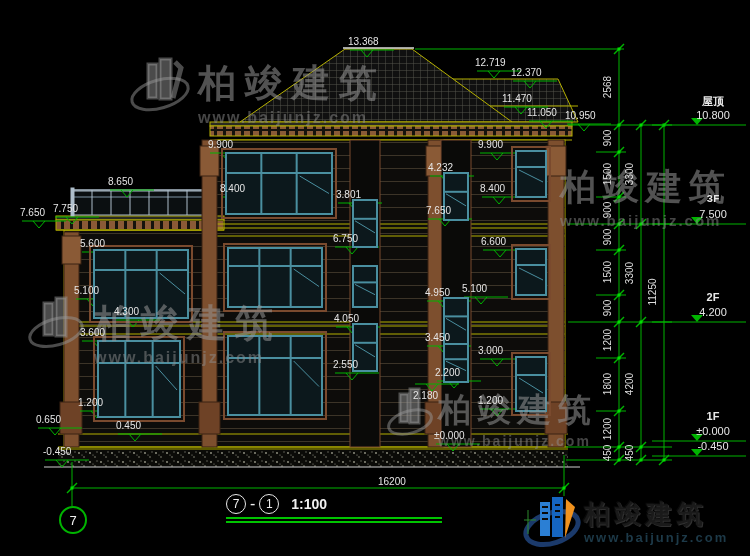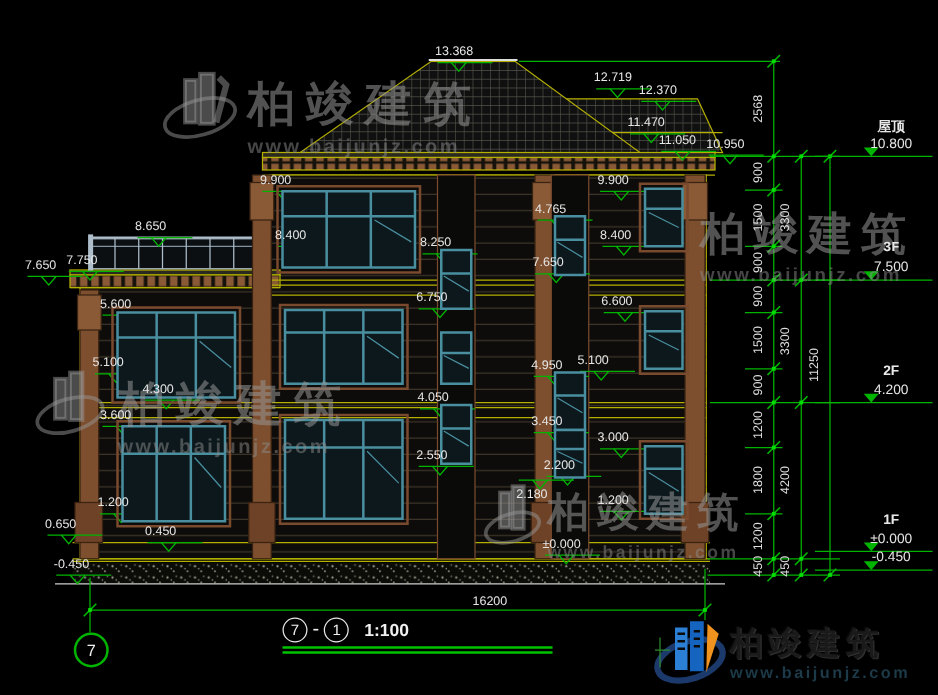--- a/index.html
+++ b/index.html
@@ -421,26 +421,26 @@
       <span class="anno" style="left: 348px; top: 36px; position: absolute;">13.368</span>
       <span class="anno" style="left: 475px; top: 57px; position: absolute;">12.719</span>
       <span class="anno" style="left: 511px; top: 67px; position: absolute;">12.370</span>
       <span class="anno" style="left: 502px; top: 93px; position: absolute;">11.470</span>
       <span class="anno" style="left: 527px; top: 107px; position: absolute;">11.050</span>
       <span class="anno" style="left: 565px; top: 110px; position: absolute;">10.950</span>
       <span class="anno" style="left: 208px; top: 139px; position: absolute;">9.900</span>
       <span class="anno" style="left: 220px; top: 183px; position: absolute;">8.400</span>
       <span class="anno" style="left: 478px; top: 139px; position: absolute;">9.900</span>
       <span class="anno" style="left: 480px; top: 183px; position: absolute;">8.400</span>
-      <span class="anno" style="left: 428px; top: 162px; position: absolute;">4.765</span>
+      <span class="anno" style="left: 428px; top: 162px; position: absolute;">4.232</span>
       <span class="anno" style="left: 426px; top: 205px; position: absolute;">7.650</span>
       <span class="anno" style="left: 108px; top: 176px; position: absolute;">8.650</span>
       <span class="anno" style="left: 20px; top: 207px; position: absolute;">7.650</span>
       <span class="anno" style="left: 53px; top: 203px; position: absolute;">7.750</span>
-      <span class="anno" style="left: 336px; top: 189px; position: absolute;">8.250</span>
+      <span class="anno" style="left: 336px; top: 189px; position: absolute;">3.801</span>
       <span class="anno" style="left: 333px; top: 233px; position: absolute;">6.750</span>
       <span class="anno" style="left: 481px; top: 236px; position: absolute;">6.600</span>
       <span class="anno" style="left: 80px; top: 238px; position: absolute; text-align: right;">5.600</span>
       <span class="anno" style="left: 74px; top: 285px; position: absolute;">5.100</span>
       <span class="anno" style="left: 114px; top: 306px; position: absolute;">4.300</span>
       <span class="anno" style="left: 80px; top: 327px; position: absolute;">3.600</span>
       <span class="anno" style="left: 462px; top: 283px; position: absolute;">5.100</span>
       <span class="anno" style="left: 425px; top: 287px; position: absolute;">4.950</span>
       <span class="anno" style="left: 334px; top: 313px; position: absolute;">4.050</span>
       <span class="anno" style="left: 425px; top: 332px; position: absolute;">3.450</span>

